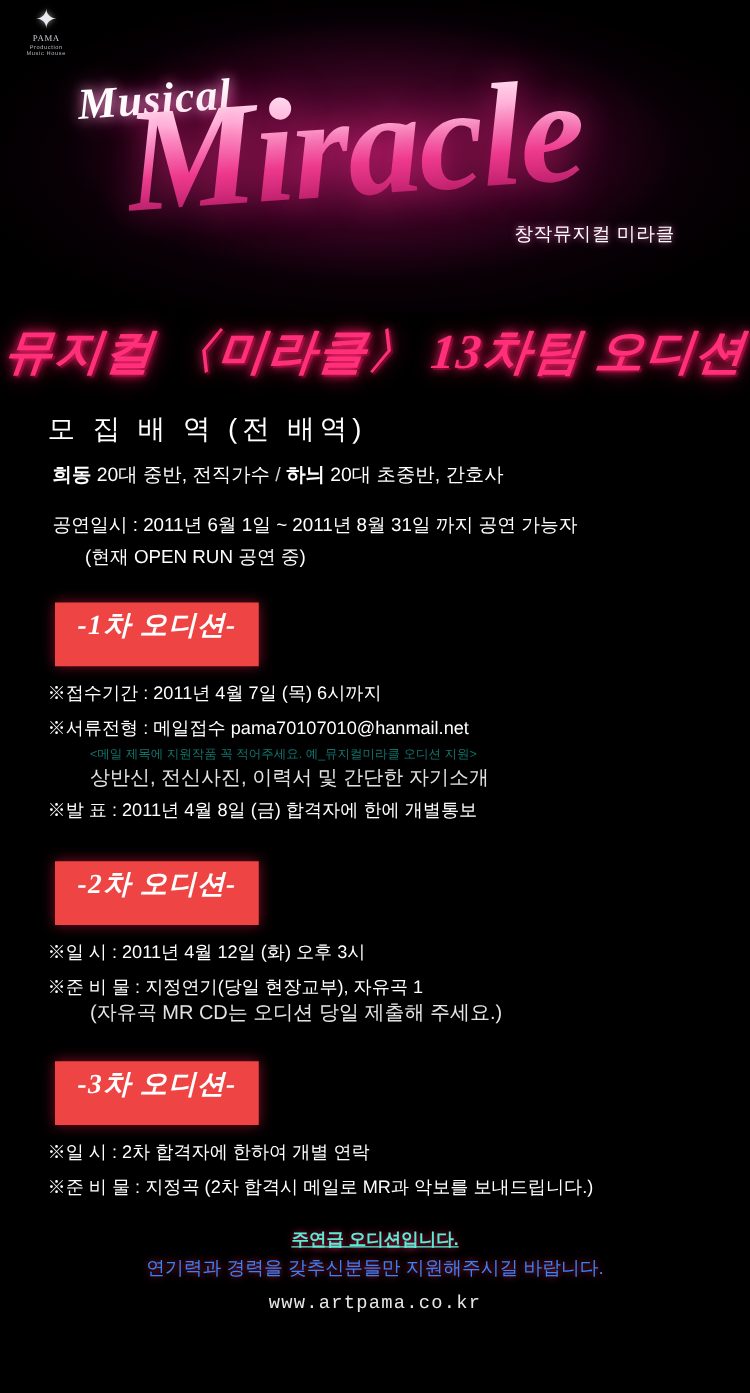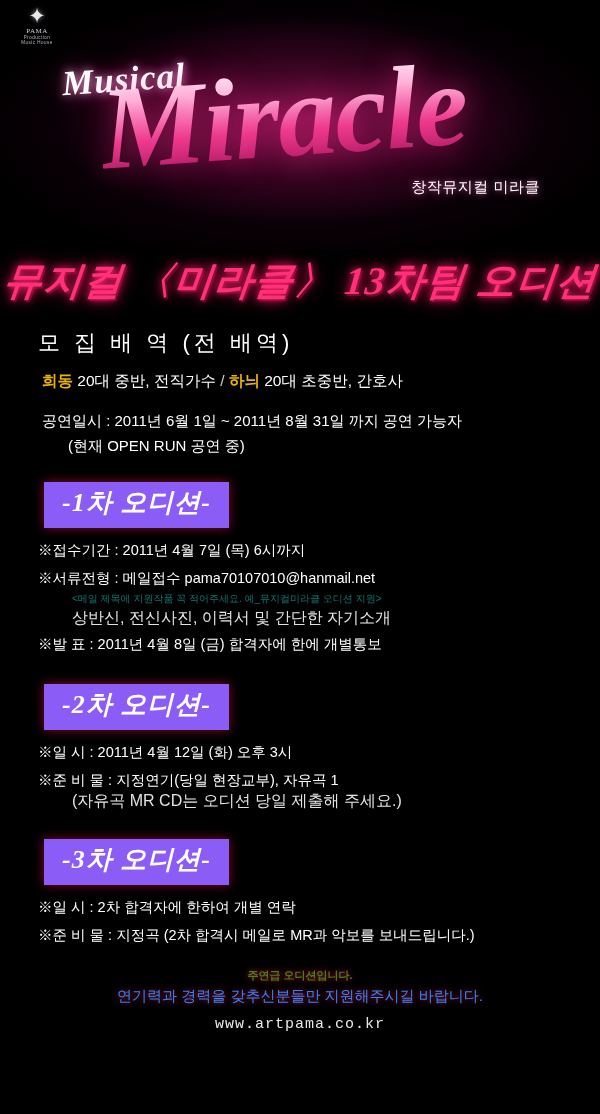--- a/index.html
+++ b/index.html
@@ -89,55 +89,55 @@
   }
   
   .body-wrap{padding:0 24px;}
   .section-title{
     font-size:22px;font-weight:normal;color:#ffffff;
     margin:20px 0 12px 14px;letter-spacing:4px;
   }
   .cast-line{
     font-size:15.5px;margin:0 0 8px 18px;color:#fff;line-height:22px;
   }
-  .cast-name{color:#eab308;font-weight:bold;}
+  .cast-name{color:#ffffff;font-weight:bold;}
   .cast-name.alt{color:#ffe14d;font-weight:bold;}
   .cast-sep{color:#cfcfcf;}
   .runinfo{
     font-size:15px;color:#ffffff;margin:16px 0 2px 18px;line-height:25px;
   }
   .runinfo .indent{display:block;margin-left:26px;}
   
   .badge{
     display:inline-block;
-    background:#8b5cf6;
+    background:#ef4444;
     color:#ffffff;
     font-family:"Liberation Serif", serif;
     font-style:italic;font-weight:bold;
-    font-size:26px;
-    padding:3px 18px 8px 18px;
+    font-size:22px;
+    padding:3px 18px 18px 18px;
     margin:22px 0 12px 20px;
     letter-spacing:1px;
     box-shadow:0 0 10px rgba(216,27,67,.6);
   }
   .item{
     font-size:14.5px;color:#fff;margin:0 0 7px 14px;line-height:21px;
   }
   .item .lbl{display:inline-block;}
   .sub{
     display:block;margin-left:34px;font-size:16px;color:#e3e3e3;line-height:19px;
   }
   .sub.small{font-size:10px;color:#0f766e;}
   
   .footer{
     text-align:center;margin-top:22px;padding-bottom:8px;
   }
   .f1{
-    font-size:11px;font-weight:bold;color:#4d7c0f;
-    text-shadow:0 0 6px rgba(255,40,100,.7);margin-bottom:4px;
+    font-size:14px;font-weight:bold;color:#5eead4;
+    text-shadow:0 0 6px rgba(255,40,100,.7);margin-bottom:4px;text-decoration:underline;
   }
   .f2{
     font-size:15px;font-weight:normal;color:#3b82f6;
     text-shadow:0 0 6px rgba(255,40,100,.7);margin-bottom:10px;
   }
   .f3{
     font-size:17px;font-weight:bold;color:#ff2f62;
     text-shadow:0 0 8px rgba(255,40,100,.85);margin-bottom:4px;
     letter-spacing:1px;
   }

